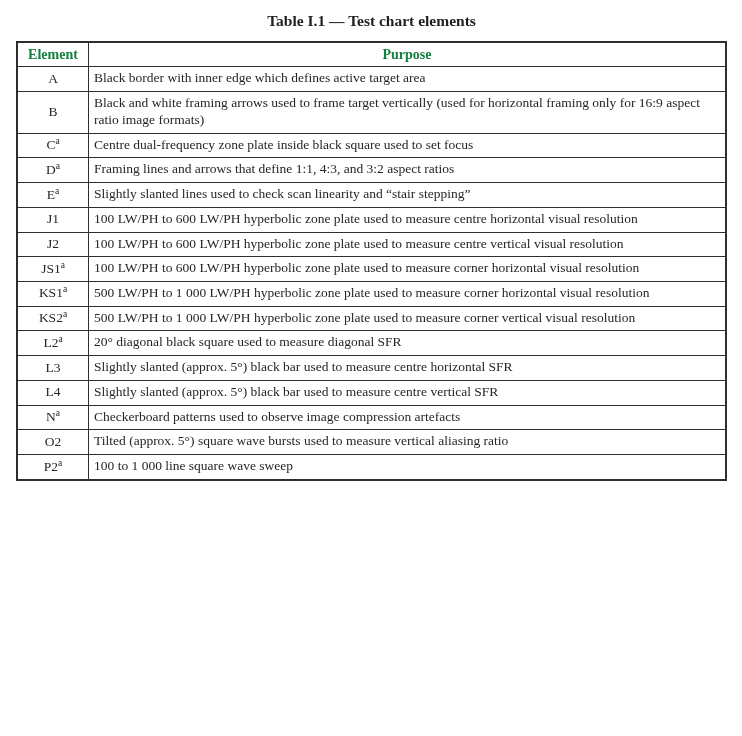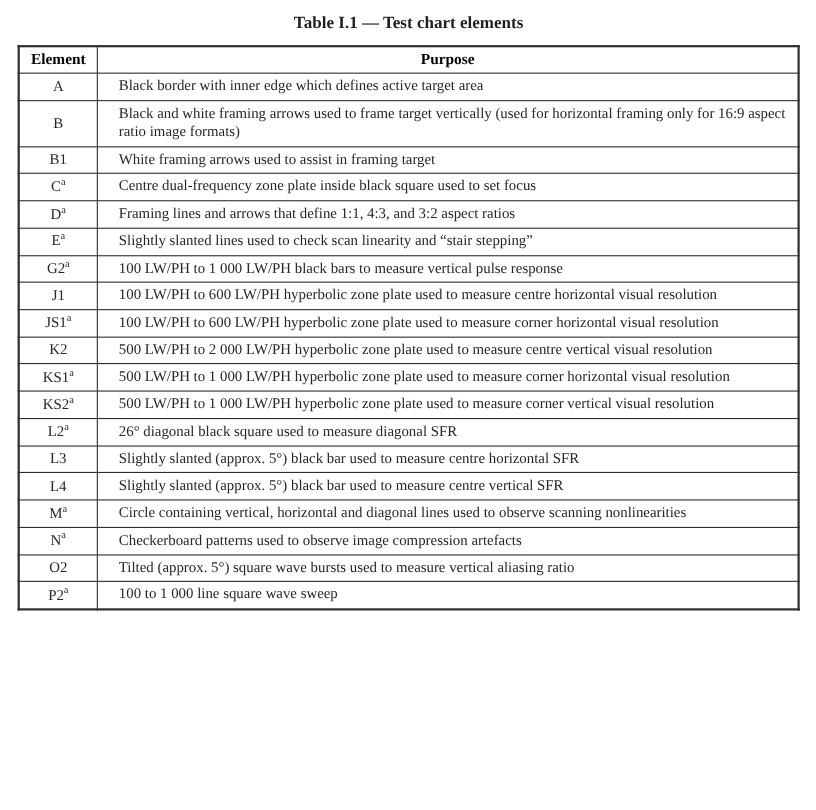--- a/index.html
+++ b/index.html
@@ -34,32 +34,32 @@
     border: 1px solid #2e2e2e;
     font-size: 13.5px;
     line-height: 1.24;
     vertical-align: middle;
   }
   .elements-table th {
     font-size: 14px;
     font-weight: bold;
     text-align: center;
     padding: 3px 4px;
-    color: #000000;
+    color: #15803d;
   }
   th.col-element, td.col-element {
     width: 62px;
   }
   td.col-element {
     text-align: center;
     padding: 3px 2px;
     white-space: nowrap;
   }
   td.col-purpose {
-    padding: 3px 6px 4px 19px;
+    padding: 3px 6px 4px 5px;
   }
   sup {
     font-size: 9.5px;
     line-height: 0;
   }
 </style>
 </head>
 <body>
 
 <div class="page">
@@ -77,94 +77,82 @@
   <tr>
     <td class="col-element"><span class="el-label">A</span></td>
     <td class="col-purpose">Black border with inner edge which defines active target area</td>
   </tr>
 
   <tr>
     <td class="col-element"><span class="el-label">B</span></td>
     <td class="col-purpose">Black and white framing arrows used to frame target vertically (used for horizontal framing only for 16:9 aspect ratio image formats)</td>
   </tr>
 
-  <tr>
-    <td class="col-element"><span class="el-label">B1</span></td>
-    <td class="col-purpose">White framing arrows used to assist in framing target</td>
-  </tr>
 
   <tr>
     <td class="col-element"><span class="el-label">C</span><sup class="el-sup">a</sup></td>
     <td class="col-purpose">Centre dual-frequency zone plate inside black square used to set focus</td>
   </tr>
 
   <tr>
     <td class="col-element"><span class="el-label">D</span><sup class="el-sup">a</sup></td>
     <td class="col-purpose">Framing lines and arrows that define 1:1, 4:3, and 3:2 aspect ratios</td>
   </tr>
 
   <tr>
     <td class="col-element"><span class="el-label">E</span><sup class="el-sup">a</sup></td>
     <td class="col-purpose">Slightly slanted lines used to check scan linearity and “stair stepping”</td>
   </tr>
 
 
-  <tr>
-    <td class="col-element"><span class="el-label">G2</span><sup class="el-sup">a</sup></td>
-    <td class="col-purpose">100 LW/PH to 1 000 LW/PH black bars to measure vertical pulse response</td>
-  </tr>
 
   <tr>
     <td class="col-element"><span class="el-label">J1</span></td>
     <td class="col-purpose">100 LW/PH to 600 LW/PH hyperbolic zone plate used to measure centre horizontal visual resolution</td>
   </tr>
 
+  <tr>
+    <td class="col-element"><span class="el-label">J2</span></td>
+    <td class="col-purpose">100 LW/PH to 600 LW/PH hyperbolic zone plate used to measure centre vertical visual resolution</td>
+  </tr>
 
   <tr>
     <td class="col-element"><span class="el-label">JS1</span><sup class="el-sup">a</sup></td>
     <td class="col-purpose">100 LW/PH to 600 LW/PH hyperbolic zone plate used to measure corner horizontal visual resolution</td>
   </tr>
 
 
 
-  <tr>
-    <td class="col-element"><span class="el-label">K2</span></td>
-    <td class="col-purpose">500 LW/PH to 2 000 LW/PH hyperbolic zone plate used to measure centre vertical visual resolution</td>
-  </tr>
 
   <tr>
     <td class="col-element"><span class="el-label">KS1</span><sup class="el-sup">a</sup></td>
     <td class="col-purpose">500 LW/PH to 1 000 LW/PH hyperbolic zone plate used to measure corner horizontal visual resolution</td>
   </tr>
 
   <tr>
     <td class="col-element"><span class="el-label">KS2</span><sup class="el-sup">a</sup></td>
     <td class="col-purpose">500 LW/PH to 1 000 LW/PH hyperbolic zone plate used to measure corner vertical visual resolution</td>
   </tr>
 
 
   <tr>
     <td class="col-element"><span class="el-label">L2</span><sup class="el-sup">a</sup></td>
-    <td class="col-purpose">26° diagonal black square used to measure diagonal SFR</td>
+    <td class="col-purpose">20° diagonal black square used to measure diagonal SFR</td>
   </tr>
 
   <tr>
     <td class="col-element"><span class="el-label">L3</span></td>
     <td class="col-purpose">Slightly slanted (approx. 5°) black bar used to measure centre horizontal SFR</td>
   </tr>
 
   <tr>
     <td class="col-element"><span class="el-label">L4</span></td>
     <td class="col-purpose">Slightly slanted (approx. 5°) black bar used to measure centre vertical SFR</td>
   </tr>
 
-  <tr>
-    <td class="col-element"><span class="el-label">M</span><sup class="el-sup">a</sup></td>
-    <td class="col-purpose">Circle containing vertical, horizontal and diagonal lines used to observe scanning nonlinearities</td>
-  </tr>
 
   <tr>
     <td class="col-element"><span class="el-label">N</span><sup class="el-sup">a</sup></td>
     <td class="col-purpose">Checkerboard patterns used to observe image compression artefacts</td>
   </tr>
 
 
   <tr>
     <td class="col-element"><span class="el-label">O2</span></td>
     <td class="col-purpose">Tilted (approx. 5°) square wave bursts used to measure vertical aliasing ratio</td>

